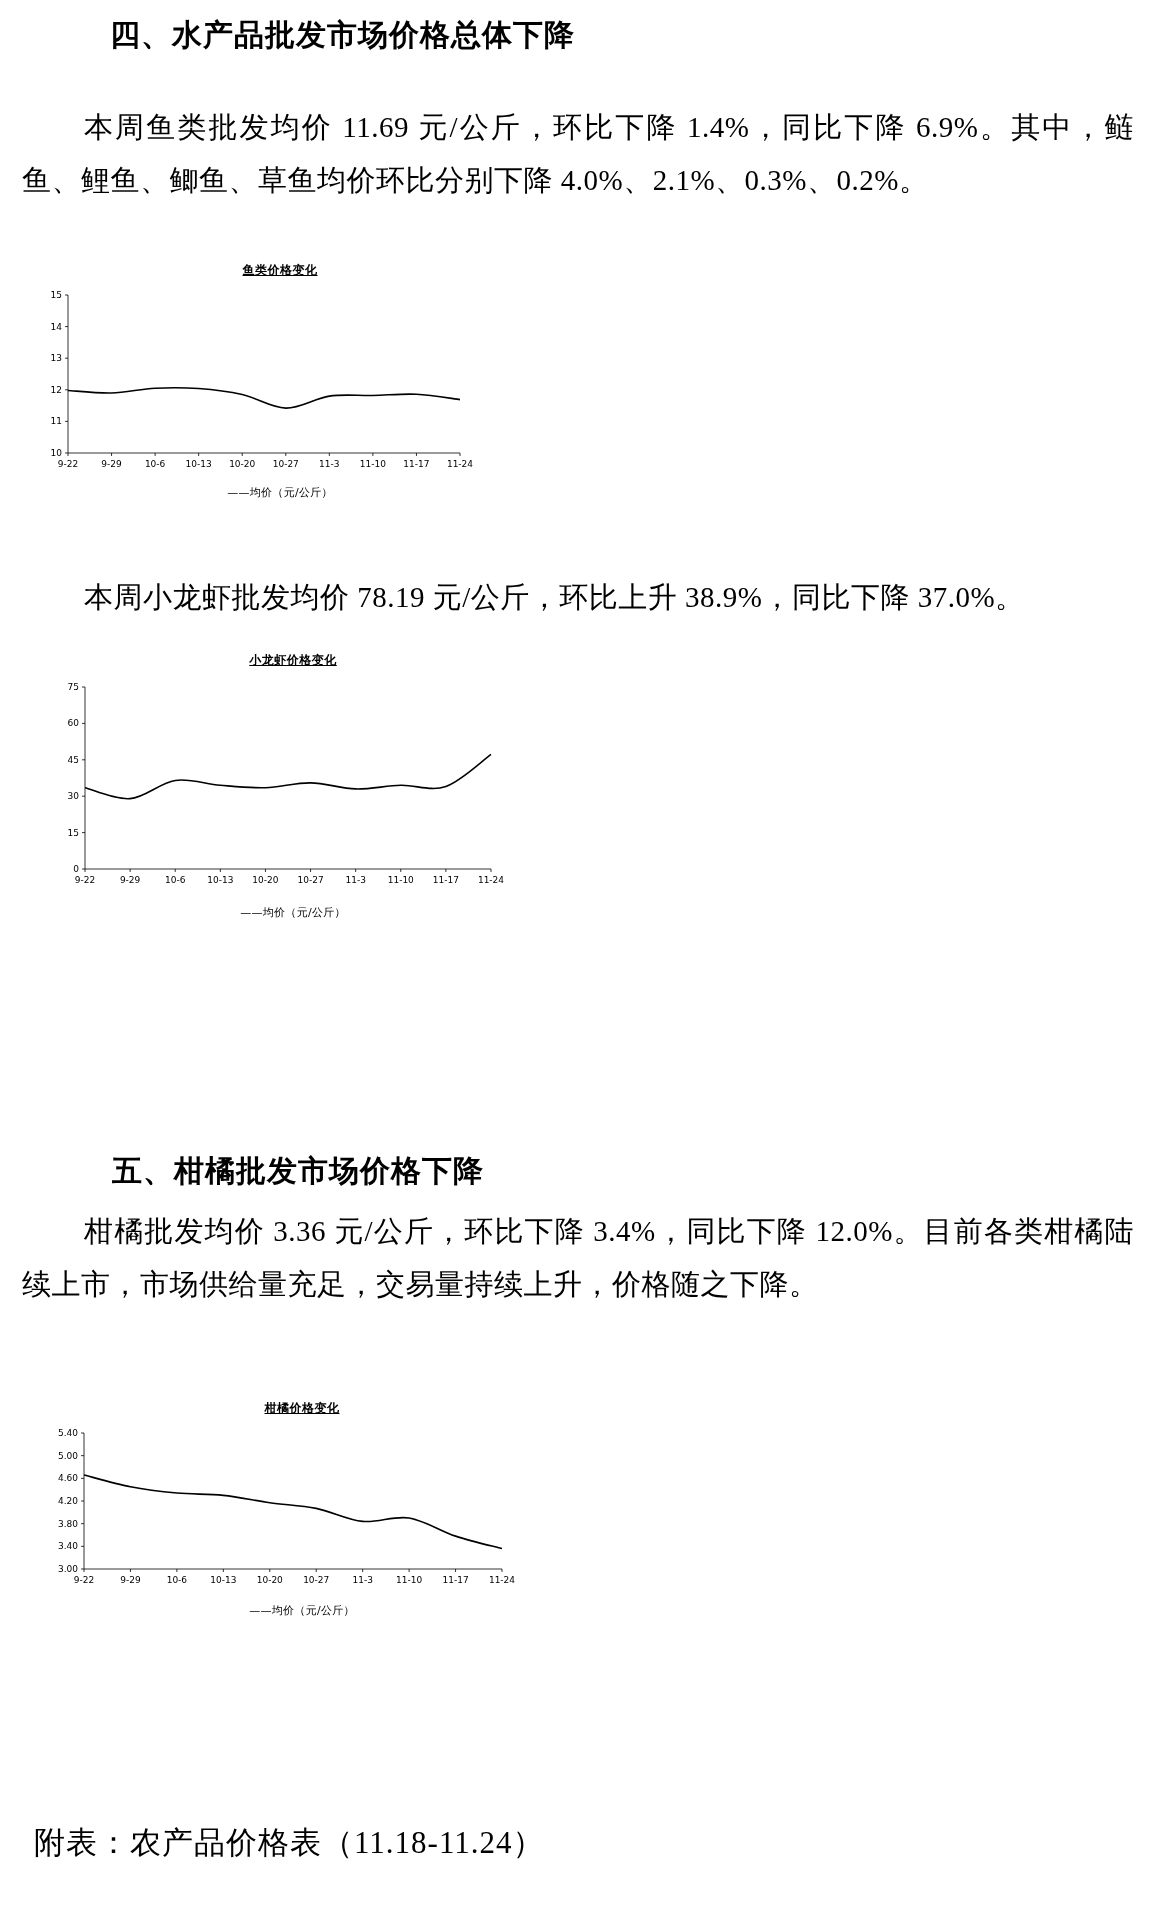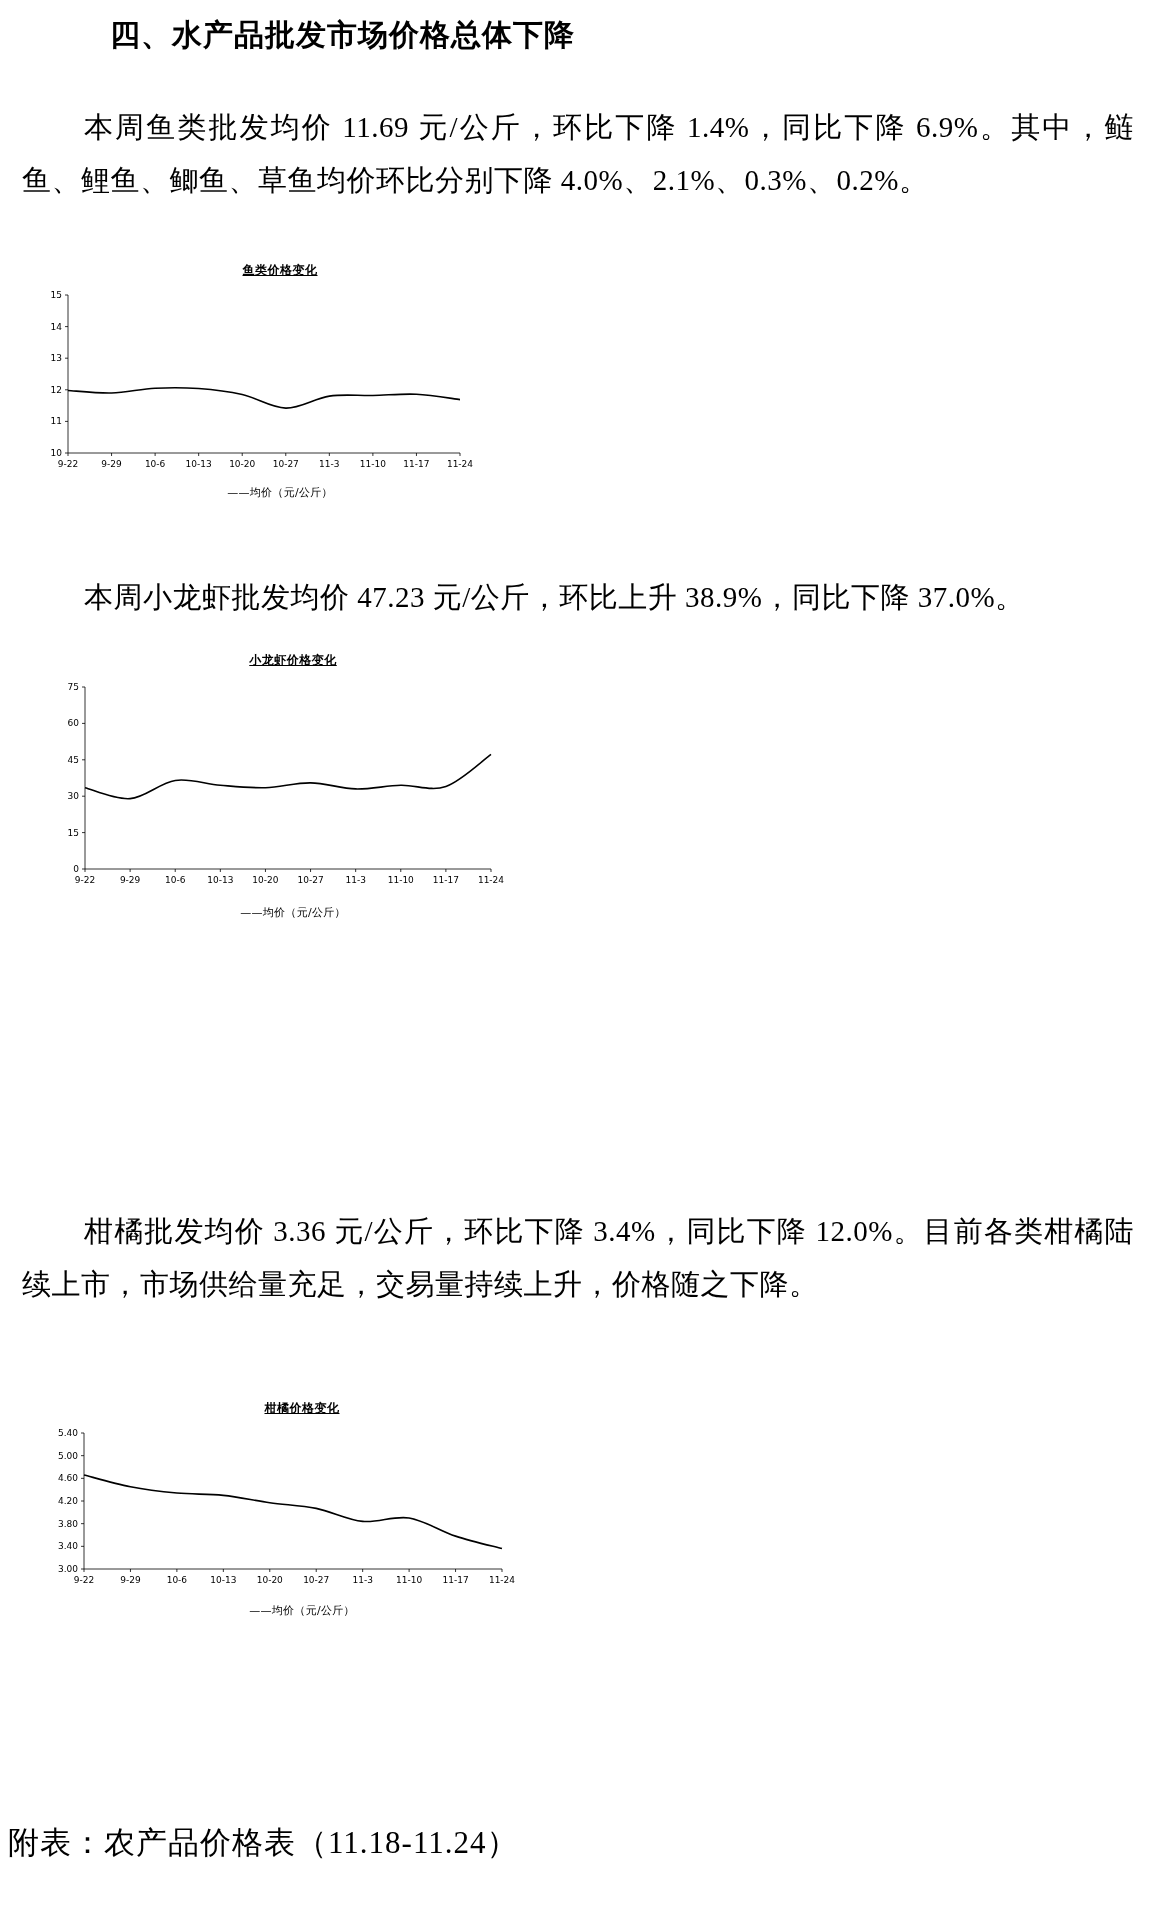--- a/index.html
+++ b/index.html
@@ -64,21 +64,21 @@
   }
   .par-3 {
     position: absolute;
     left: 22px;
     top: 1176px;
     width: 1112px;
     text-indent: 62px;
   }
   .appendix {
     position: absolute;
-    left: 8px;
+    left: 34px;
     top: 1822px;
     font-family: "Liberation Serif", serif;
     font-size: 31px;
     letter-spacing: 1px;
   }
 
   
   .chart-block {
     position: absolute;
   }
@@ -174,21 +174,21 @@
           <line x1="396.44444444444446" y1="170" x2="396.44444444444446" y2="173" class="tick-mark"></line>
           <text x="396.44444444444446" y="184" text-anchor="middle" class="tick-text">11-17</text>
           <line x1="440" y1="170" x2="440" y2="173" class="tick-mark"></line>
           <text x="440" y="184" text-anchor="middle" class="tick-text">11-24</text>
           <path d="M48,107.43199999999997 C55.25925925925926,107.85333333333331 77.03703703703704,110.32866666666665 91.55555555555556,109.95999999999998 C106.07407407407408,109.59133333333331 120.5925925925926,105.9573333333333 135.11111111111111,105.21999999999997 C149.62962962962962,104.48266666666665 164.14814814814815,104.48266666666669 178.66666666666666,105.53600000000003 C193.18518518518516,106.58933333333337 207.7037037037037,108.27466666666669 222.22222222222223,111.54000000000002 C236.74074074074076,114.80533333333335 251.25925925925927,124.86466666666666 265.77777777777777,125.128 C280.2962962962963,125.39133333333334 294.8148148148148,115.22666666666666 309.3333333333333,113.11999999999999 C323.85185185185185,111.01333333333332 338.3703703703704,112.80399999999997 352.8888888888889,112.48799999999999 C367.40740740740745,112.172 381.9259259259259,110.53933333333335 396.44444444444446,111.22400000000002 C410.962962962963,111.90866666666669 432.74074074074076,115.70066666666668 440,116.59600000000002" class="series-path"></path>
         </svg>
     </div>
     <div class="chart-legend">——均价（元/公斤）</div>
   </div>
 
-  <p class="body-par par-2">本周小龙虾批发均价 47.23 元/公斤，环比上升 38.9%，同比下降 37.0%。</p>
+  <p class="body-par par-2">本周小龙虾批发均价 78.19 元/公斤，环比上升 38.9%，同比下降 37.0%。</p>
 
   <div class="chart-block" id="chart-crayfish">
     <div class="chart-title">小龙虾价格变化</div>
     <div class="chart-canvas-wrap">
       <svg width="500" height="230" viewBox="0 0 500 230">
           <line x1="52" y1="14" x2="52" y2="196" class="axis-line"></line>
           <line x1="52" y1="196" x2="458" y2="196" class="axis-line"></line>
           <line x1="49" y1="196" x2="52" y2="196" class="tick-mark"></line>
           <text x="46" y="199" text-anchor="end" class="tick-text">0</text>
           <line x1="49" y1="159.6" x2="52" y2="159.6" class="tick-mark"></line>
@@ -220,20 +220,21 @@
           <line x1="412.8888888888889" y1="196" x2="412.8888888888889" y2="199" class="tick-mark"></line>
           <text x="412.8888888888889" y="210" text-anchor="middle" class="tick-text">11-17</text>
           <line x1="458" y1="196" x2="458" y2="199" class="tick-mark"></line>
           <text x="458" y="210" text-anchor="middle" class="tick-text">11-24</text>
           <path d="M52,114.70666666666666 C59.51851851851852,116.52666666666667 82.07407407407408,126.84 97.11111111111111,125.62666666666667 C112.14814814814815,124.41333333333333 127.18518518518519,109.6511111111111 142.22222222222223,107.42666666666666 C157.25925925925927,105.20222222222222 172.2962962962963,111.06666666666666 187.33333333333334,112.28 C202.37037037037038,113.49333333333334 217.40740740740742,115.11111111111111 232.44444444444446,114.70666666666666 C247.4814814814815,114.30222222222221 262.5185185185185,109.6511111111111 277.55555555555554,109.85333333333332 C292.5925925925926,110.05555555555554 307.6296296296297,115.51555555555557 322.6666666666667,115.92000000000002 C337.7037037037037,116.32444444444447 352.74074074074076,112.68444444444445 367.77777777777777,112.28 C382.8148148148148,111.87555555555555 397.85185185185185,118.6419111111111 412.8888888888889,113.49333333333333 C427.925925925926,108.34475555555555 450.48148148148147,86.73933333333333 458,81.38853333333334" class="series-path"></path>
         </svg>
     </div>
     <div class="chart-legend">——均价（元/公斤）</div>
   </div>
 
+  <h2 class="section-heading h-five">五、柑橘批发市场价格下降</h2>
 
   <p class="body-par par-3">柑橘批发均价 3.36 元/公斤，环比下降 3.4%，同比下降 12.0%。目前各类柑橘陆续上市，市场供给量充足，交易量持续上升，价格随之下降。</p>
 
   <div class="chart-block" id="chart-citrus">
     <div class="chart-title">柑橘价格变化</div>
     <div class="chart-canvas-wrap">
       <svg width="540" height="180" viewBox="0 0 540 180">
           <line x1="62" y1="12" x2="62" y2="148" class="axis-line"></line>
           <line x1="62" y1="148" x2="480" y2="148" class="axis-line"></line>
           <line x1="59" y1="148" x2="62" y2="148" class="tick-mark"></line>

